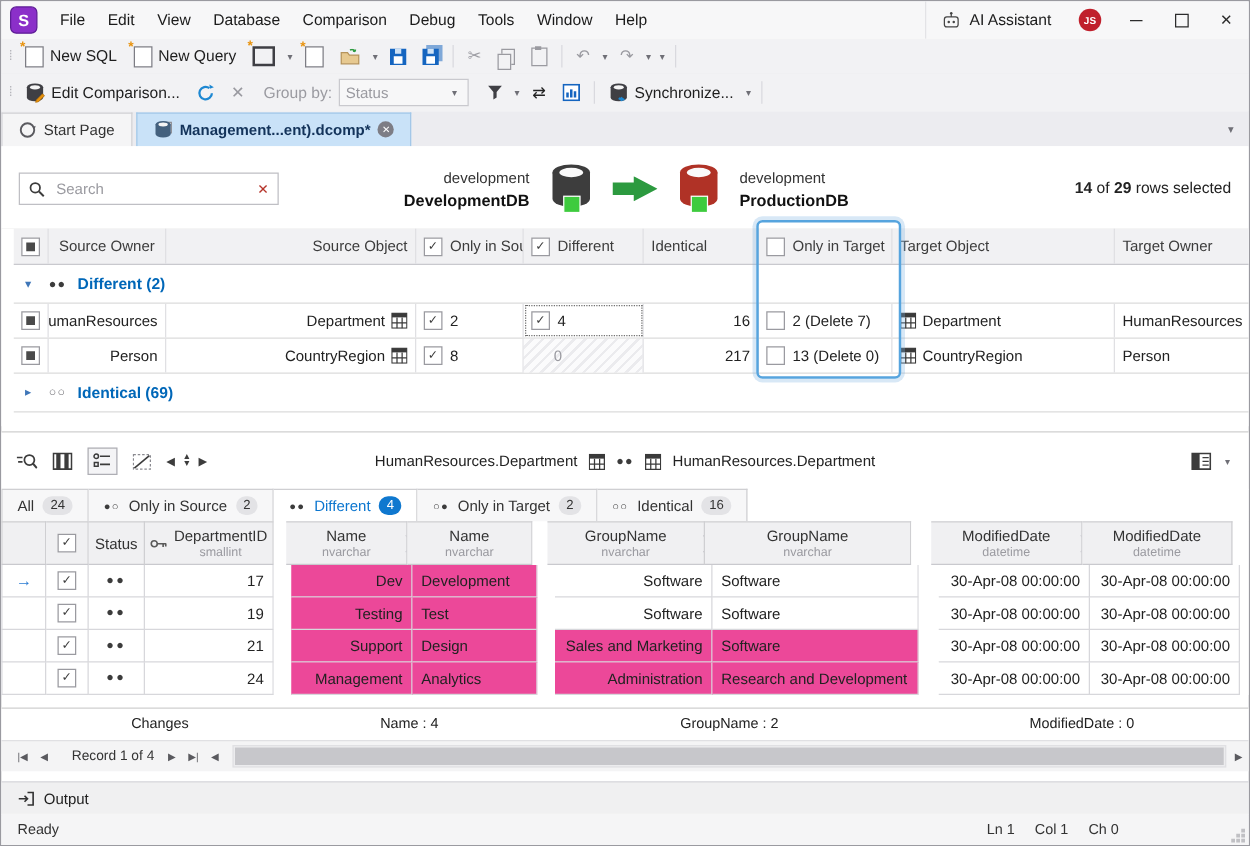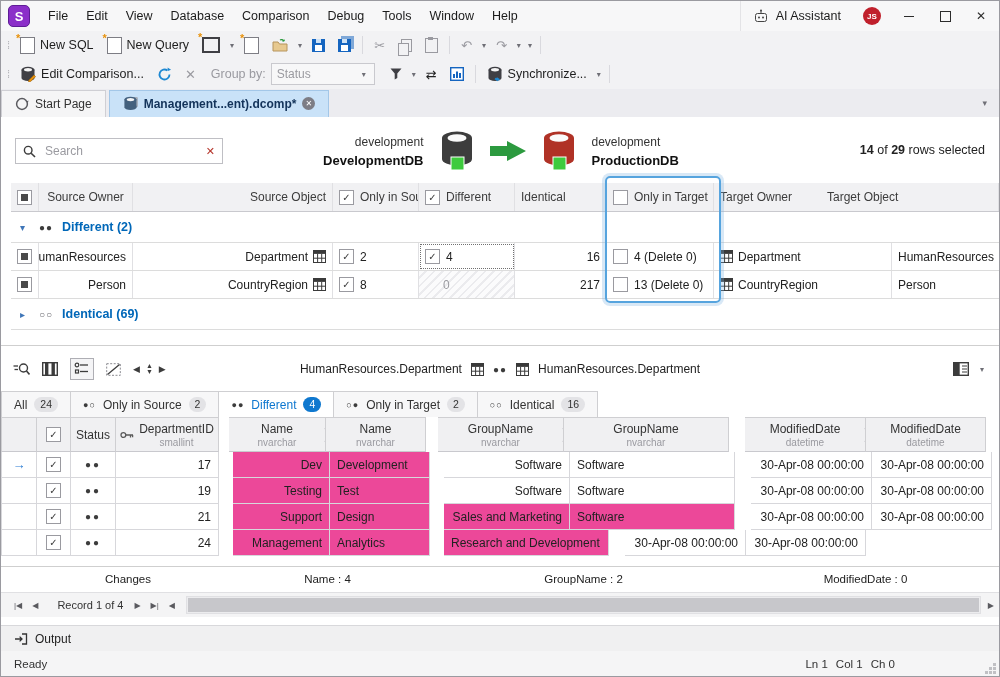--- a/index.html
+++ b/index.html
@@ -161,21 +161,21 @@
   .ch-date{left:744px;width:241px;}
   .record-nav{top:591px;left:0;right:0;height:24px;background:#f4f4f5;border-top:1px solid #e0e0e3;display:flex;align-items:center;padding-left:8px;}
   .nav-g{color:#5a5a5f;font-size:8px;padding:0 5px;white-space:nowrap;}
   .nav-lbl{font-size:11px;color:#333;padding:0 6px;margin-left:8px;}
   .hscroll{flex:1;height:16px;margin:0 2px 0 6px;display:flex;align-items:center;background:#ececee;border:1px solid #e0e0e3;}
   .hthumb{height:14px;background:#c7c7cb;flex:1;margin:0 1px;}
   .output-bar{top:624px;left:0;right:0;height:26px;background:#f0f0f1;border-top:1px solid #d8d8db;border-bottom:1px solid #d8d8db;
               display:flex;align-items:center;gap:7px;padding-left:13px;}
   .output-bar .lbl{font-size:12px;color:#1e1e1e;}
   .statusbar{top:650px;left:0;right:0;height:26px;background:#f5f5f6;display:flex;align-items:center;padding:0 13px;font-size:11.5px;color:#333;}
-  .sb-right{position:absolute;right:104px;display:flex;gap:8px;}
+  .sb-right{position:absolute;right:104px;display:flex;gap:16px;}
   .grip-corner{position:absolute;right:3px;bottom:3px;width:3px;height:3px;background:#c0c0c4;
                box-shadow:-4px 0 0 #c0c0c4,0 -4px 0 #c0c0c4,-8px 0 0 #c0c0c4,0 -8px 0 #c0c0c4,-4px -4px 0 #c0c0c4;}
 </style>
 </head>
 <body>
 
 <svg width="0" height="0" style="position:absolute">
   <defs>
     <g id="i-table">
       <rect x="0.5" y="0.5" width="12" height="12" fill="#fff" stroke="#3a3a3a"></rect>
@@ -412,22 +412,22 @@
     </div>
     <div class="cell c-dif">
       <span class="cb chk"></span>
       <span>Different</span>
     </div>
     <div class="cell c-ident">Identical</div>
     <div class="cell c-oit">
       <span class="cb"></span>
       <span>Only in Target</span>
     </div>
+    <div class="cell c-tobj">Target Object</div>
     <div class="cell c-towner">Target Owner</div>
-    <div class="cell c-tobj">Target Object</div>
   </div>
 
   <div class="mg-group">
     <span class="chev">▾</span>
     <span class="dots">●●</span>
     <span>Different (2)</span>
   </div>
 
   <div class="mg-row mg-datarow">
     <div class="cell c-sel">
@@ -444,21 +444,21 @@
       <span class="cb chk"></span>
       <span>2</span>
     </div>
     <div class="cell c-dif dotted-focus">
       <span class="cb chk"></span>
       <span>4</span>
     </div>
     <div class="cell c-ident">16</div>
     <div class="cell c-oit">
       <span class="cb"></span>
-      <span>4 (Delete 0)</span>
+      <span>2 (Delete 7)</span>
     </div>
     <div class="cell c-tobj">
       <svg class="tbl">
           <use href="#i-table"></use>
         </svg>
       <span>Department</span>
     </div>
     <div class="cell c-towner">HumanResources</div>
   </div>
 
@@ -706,20 +706,21 @@
         <span class="cb chk"></span>
       </div>
     <div class="dcell w-st">
         <span class="stdots">●●</span>
       </div>
     <div class="dcell w-id">24</div>
     <div class="dcell dg-gap1"></div>
     <div class="dcell w-ns bluecell">Management</div>
     <div class="dcell w-nt bluecell">Analytics</div>
     <div class="dcell dg-gap2"></div>
+    <div class="dcell w-gs bluecell">Administration</div>
     <div class="dcell w-gt bluecell">Research and Development</div>
     <div class="dcell dg-gap3"></div>
     <div class="dcell w-ds">30-Apr-08 00:00:00</div>
     <div class="dcell w-dt">30-Apr-08 00:00:00</div>
   </div>
 </div>
 
 <div class="abs changes-row">
   <span class="ch-lbl">Changes</span>
   <span class="ch-name">Name : 4</span>

